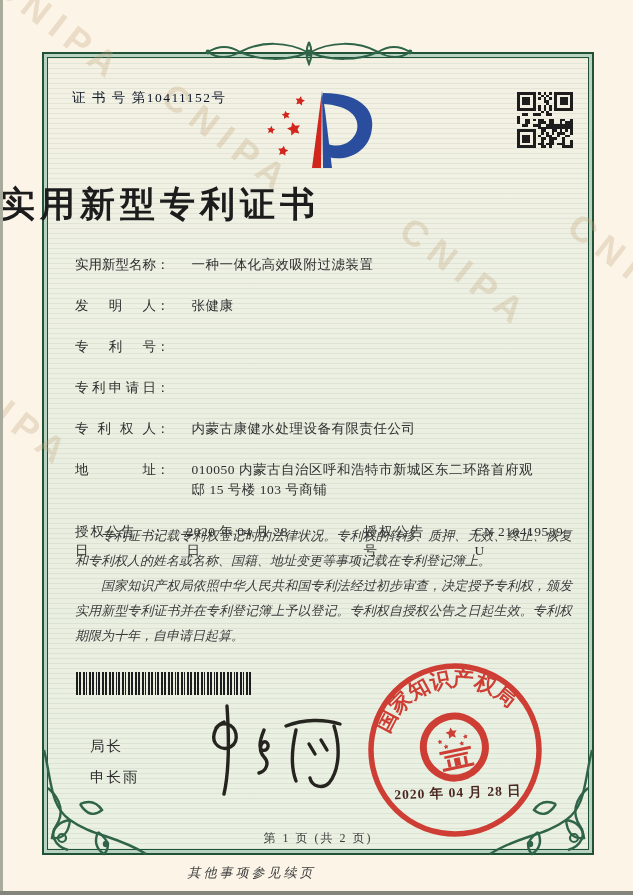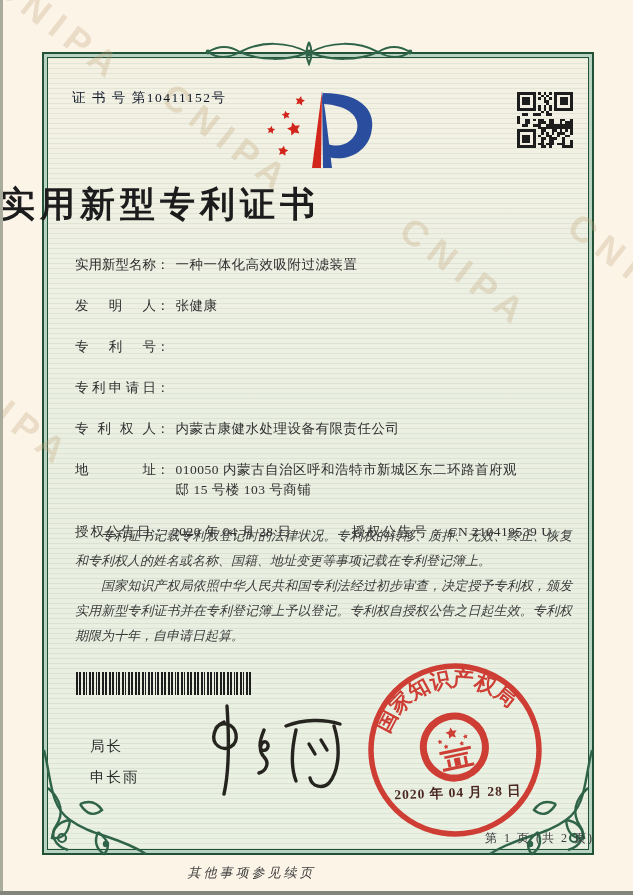--- a/index.html
+++ b/index.html
@@ -36,40 +36,40 @@
   .cert-no{left:72px;top:89px;font-size:13.5px;letter-spacing:1.5px;color:#0f172a;}
   .logo{left:256px;top:88px;width:145px;height:92px;}
   .qr{left:517px;top:92px;width:56px;height:56px;}
   .title{left:0;top:181px;width:100%;text-align:left;font-size:35px;font-weight:bold;
     letter-spacing:5px;color:#1c1c1c;}
 
   .fields{left:75px;top:255px;width:500px;font-size:13.5px;color:#303030;}
   .frow{display:flex;line-height:19px;margin-bottom:22px;}
   .flabel{display:inline-block;width:81px;text-align:justify;text-align-last:justify;flex:none;}
   .fcolon{flex:none;}
-  .fvalue{margin-left:6px;letter-spacing:0.5px;}
+  .fvalue{margin-left:22px;letter-spacing:0.5px;}
   .addr .fvalue{width:352px;line-height:20px;}
   .grow{margin-bottom:0;}
   .gpair2{margin-left:60px;display:flex;}
   .glabel{letter-spacing:2px;}
 
   .paras{left:75px;top:523px;width:497px;font-size:13px;line-height:25px;color:#3b3b3b;
     font-style:italic;text-align:justify;}
   .paras p{margin:0;text-indent:2em;}
 
   .barcode{left:76px;top:672px;width:180px;height:23px;}
 
   .signer{left:90px;top:731px;font-size:14.5px;color:#2e2e2e;letter-spacing:2px;line-height:31px;}
   .signature{left:196px;top:696px;width:152px;height:112px;}
 
   .seal{left:360px;top:655px;width:190px;height:190px;z-index:6;transform:rotate(-12deg);opacity:0.93;}
   .seal-date{left:383px;top:784px;width:150px;text-align:center;font-size:13.5px;
     color:#4a2620;letter-spacing:1px;z-index:7;transform:rotate(-2deg);font-weight:bold;}
 
-  .page-num{left:42px;top:830px;width:552px;text-align:right;font-size:12px;color:#3a3a3a;letter-spacing:2px;}
+  .page-num{left:42px;top:830px;width:552px;text-align:center;font-size:12px;color:#3a3a3a;letter-spacing:2px;}
   .cont-note{left:0;top:864px;width:503px;text-align:center;font-size:13px;color:#3f3f3f;
     font-style:italic;letter-spacing:3px;}
 </style>
 </head>
 <body>
 
 <div class="page">
 
   <div class="wm" style="left:-18px;top:6px;">CNIPA</div>
   <div class="wm" style="left:150px;top:118px;">CNIPA</div>

